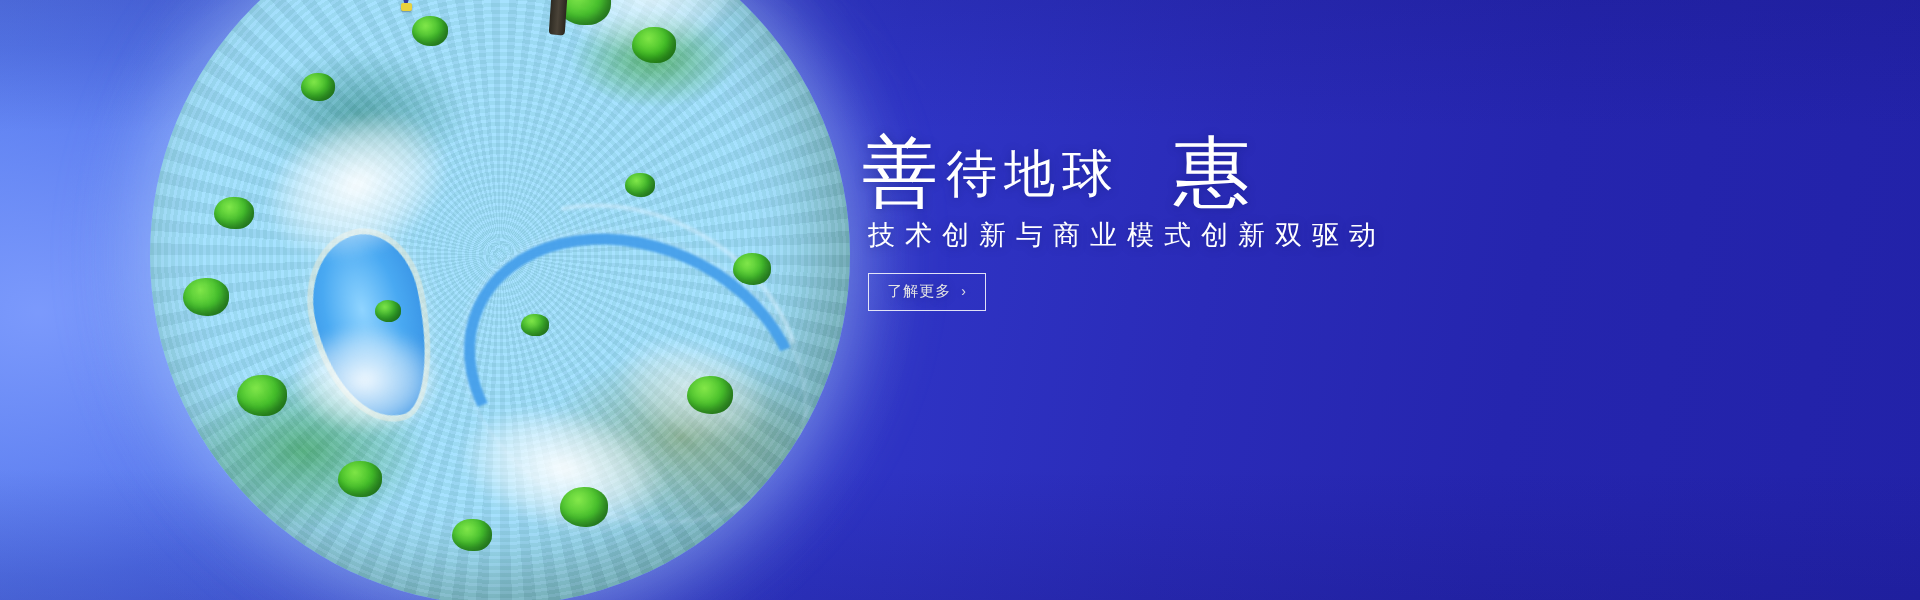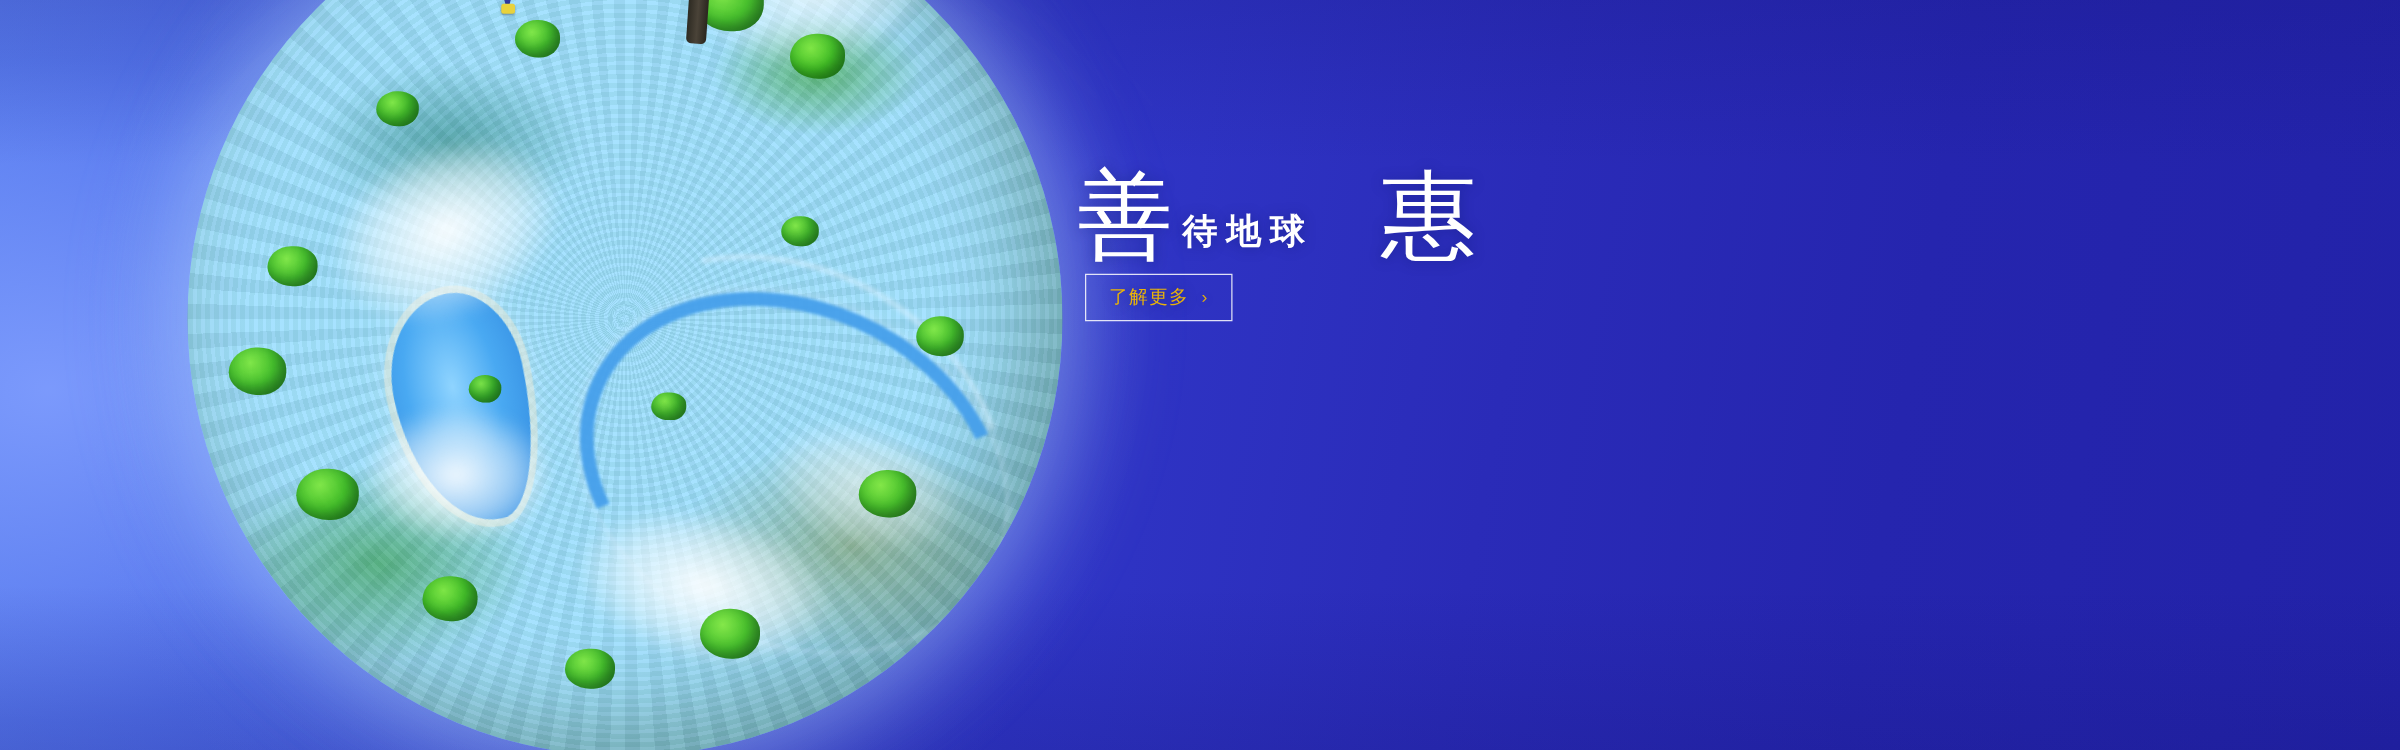--- a/index.html
+++ b/index.html
@@ -150,21 +150,21 @@
     margin-bottom:14px;
   }
   .hl-big{
     font-size:76px;font-weight:400;
     letter-spacing:0;
     line-height:.96;
     padding-right:8px;
     transform:translateY(4px);
   }
   .hl-small{
-    font-size:28px;font-weight:700;
+    font-size:51px;font-weight:400;
     letter-spacing:7px;
     padding-bottom:6px;
   }
   .hl-gap{width:54px;flex:none;}
 
   .subtitle{
     font-size:27px;
     letter-spacing:10px;
     font-weight:400;
     color:#ffffff;
@@ -179,21 +179,21 @@
     margin:0 0 24px 6px;
     line-height:1.4;
     white-space:nowrap;
   }
   .cta{
     display:inline-flex;align-items:center;justify-content:center;
     gap:10px;
     margin-left:6px;
     width:116px;height:36px;
     border:1px solid rgba(255,255,255,.85);
-    color:#eab308;
+    color:#e5e5e5;
     font-size:15px;
     letter-spacing:1px;
     background:transparent;
     cursor:pointer;
     text-decoration:none;
     box-sizing:content-box;
     padding:0 0;
   }
   .cta .chev{font-size:14px;opacity:.95;transform:translateY(-1px);}
 </style>
@@ -280,20 +280,21 @@
 
   <div class="copy">
 
     <div class="headline">
       <span class="hl-big">善</span>
       <span class="hl-small">待地球</span>
       <span class="hl-gap"></span>
       <span class="hl-big">惠</span>
     </div>
 
+    <div class="subtitle">技术创新与商业模式创新双驱动</div>
 
 
     <a href="#" class="cta">
       <span>了解更多</span>
       <span class="chev">›</span>
     </a>
 
   </div>
 </div>
 

